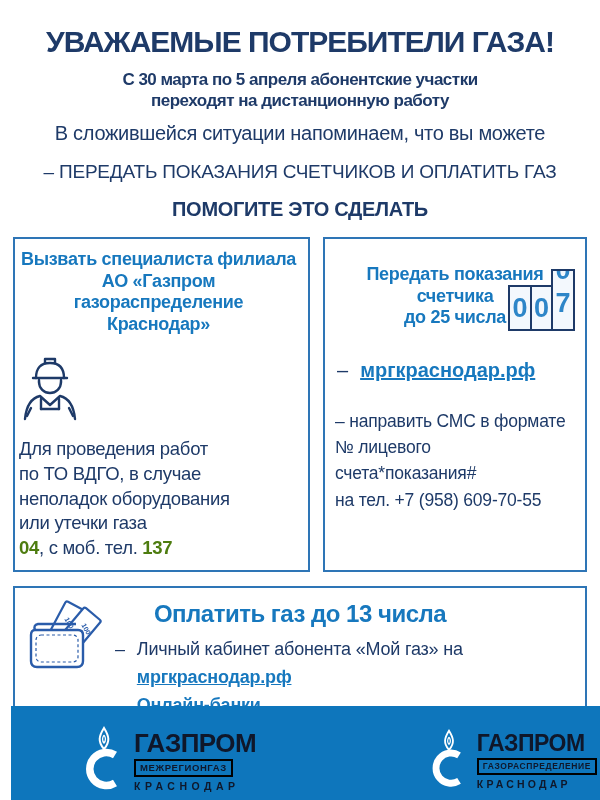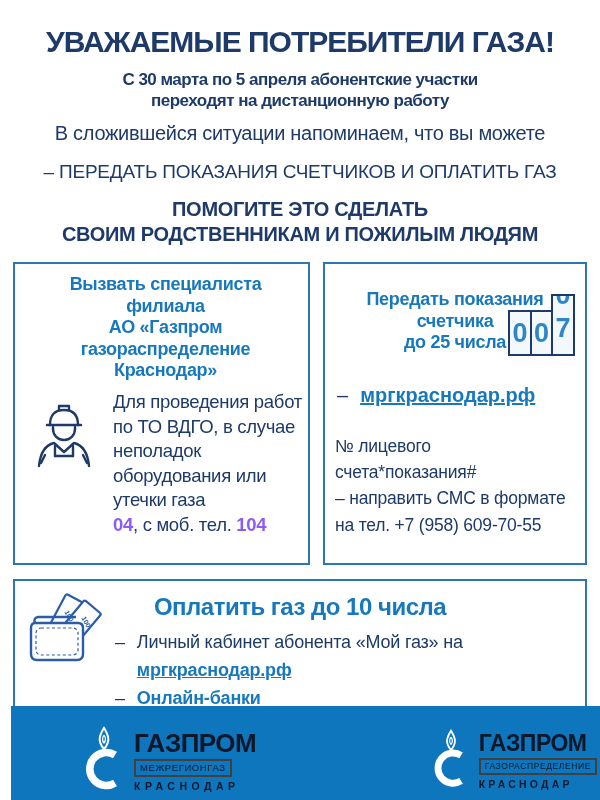--- a/index.html
+++ b/index.html
@@ -64,38 +64,39 @@
   }
   .box-title {
     text-align: center;
     font-size: 18px; font-weight: bold;
     letter-spacing: -0.3px;
     line-height: 1.2;
     color: #1778be;
   }
   .call-box {
     width: 297px;
-    padding: 10px 6px 10px 14px;
+    padding: 10px 6px 10px 0;
   }
   .call-content {
     display: flex;
-    gap: 18px;
+    gap: 6px;
     margin-top: 8px;
     padding-left: 4px;
+    flex-direction: column;
   }
   .worker-icon-wrap { flex: none; margin-top: 10px; }
   .call-text {
     font-size: 18.5px;
     letter-spacing: -0.3px;
     line-height: 1.33;
     color: #1e3a68;
     width: 212px;
   }
   .phone-line { font-size: 18.5px; }
-  .accent-num { color: #8b5cf6; font-weight: bold; }
+  .accent-num { color: #4d7c0f; font-weight: bold; }
   .meter-box {
     flex: 1;
     padding: 25px 10px;
     position: relative;
   }
   .link-row {
     margin-top: 30px;
     font-size: 20px;
     color: #1e3a68;
     display: flex;
@@ -179,23 +180,23 @@
   }
   .logo { display: flex; align-items: center; gap: 7px; }
   .logo-text { display: flex; flex-direction: column; align-items: flex-start; }
   .logo-company {
     font-size: 26px; font-weight: bold;
     letter-spacing: -0.5px; line-height: 1;
   }
   .logo-company.small { font-size: 23px; }
   .logo-division {
     margin-top: 3px;
-    border: 2px solid #404040;
+    border: 2px solid #000000;
     padding: 1px 4px;
-    font-size: 9.5px; font-weight: normal;
+    font-size: 9.5px; font-weight: bold;
     letter-spacing: 0.6px;
     line-height: 1.2;
   }
   .logo-division.small { font-size: 8.5px; }
   .logo-city {
     margin-top: 3px;
     font-size: 10.5px; font-weight: bold;
     letter-spacing: 4.5px;
   }
   .logo-city.small { letter-spacing: 3.2px; }
@@ -216,21 +217,20 @@
     <div>В сложившейся ситуации напоминаем, что вы можете</div>
   </div>
 
   <div class="option-line">
     <span class="dash">–</span>
     <span>ПЕРЕДАТЬ ПОКАЗАНИЯ СЧЕТЧИКОВ И ОПЛАТИТЬ ГАЗ</span>
   </div>
 
   <div class="help-block">
     <div>ПОМОГИТЕ ЭТО СДЕЛАТЬ</div>
-    <div>СВОИМ РОДСТВЕННИКАМ И ПОЖИЛЫМ ЛЮДЯМ</div>
   </div>
 
   <div class="boxes-row">
 
     <div class="info-box call-box">
       <div class="box-title">
         <div>Вызвать специалиста филиала</div>
         <div>АО «Газпром газораспределение</div>
         <div>Краснодар»</div>
       </div>
@@ -248,21 +248,21 @@
             <path d="M6 66 q2 -20 15 -23 l10 9 l10 -9 q13 3 15 23"></path>
 
             <path d="M22 46 v10 m18 -10 v10"></path>
             <path d="M22 56 h18"></path>
             <path d="M12 55 l-4 8 m42 -8 l4 8"></path>
           </svg>
         </div>
         <div class="call-text">
           <div>Для проведения работ по ТО ВДГО, в случае неполадок оборудования или утечки газа</div>
           <div class="phone-line">
-            <span class="accent-num">04</span><span>, с моб. тел. </span><span class="accent-num">104</span>
+            <span class="accent-num">04</span><span>, с моб. тел. </span><span class="accent-num">137</span>
           </div>
         </div>
       </div>
     </div>
 
     <div class="info-box meter-box">
       <div class="box-title">
         <div>Передать показания счетчика</div>
         <div>до 25 числа</div>
       </div>
@@ -279,25 +279,25 @@
           <span class="roll-bottom">7</span>
         </div>
       </div>
 
       <div class="link-row">
         <span class="dash">–</span>
         <a class="blue-link">мргкраснодар.рф</a>
       </div>
 
       <div class="sms-block">
-        <div>№ лицевого счета*показания#</div>
         <div>
           <span class="dash">–</span>
           <span>направить СМС в формате</span>
         </div>
+        <div>№ лицевого счета*показания#</div>
         <div>на тел. +7 (958) 609-70-55</div>
       </div>
     </div>
   </div>
 
   <div class="pay-box">
     <div class="wallet-icon-wrap">
       <svg width="76" height="74" viewBox="0 0 76 74" fill="none">
 
         <g stroke="#2a5caa" stroke-width="2.2" fill="#ffffff">
@@ -307,21 +307,21 @@
         <text x="39" y="20" font-size="7" font-weight="bold" fill="#2a5caa" transform="rotate(62 39 18)" font-family="Liberation Sans, sans-serif">100</text>
         <text x="56" y="26" font-size="7" font-weight="bold" fill="#2a5caa" transform="rotate(62 56 24)" font-family="Liberation Sans, sans-serif">100</text>
 
         <g stroke="#2a5caa" stroke-width="2.4" fill="#ffffff">
           <path d="M8 30 q-4 0 -4 5 v26 q0 6 6 6 h40 q6 0 6 -6 v-26 q0 -5 -5 -5 z"></path>
           <path d="M8 30 q-2 -5 3 -6 h38" fill="none"></path>
         </g>
         <rect x="9" y="35" width="42" height="27" rx="5" fill="none" stroke="#2a5caa" stroke-width="1.2" stroke-dasharray="3 2.5"></rect>
       </svg>
     </div>
-    <div class="pay-title">Оплатить газ до 10 числа</div>
+    <div class="pay-title">Оплатить газ до 13 числа</div>
     <div class="pay-list">
       <div class="pay-item">
         <span class="dash">–</span>
         <span><span>Личный кабинет абонента «Мой газ» на </span><a class="blue-link">мргкраснодар.рф</a></span>
       </div>
       <div class="pay-item">
         <span class="dash">–</span>
         <span class="blue-bold">Онлайн-банки</span>
       </div>
       <div class="pay-item">

